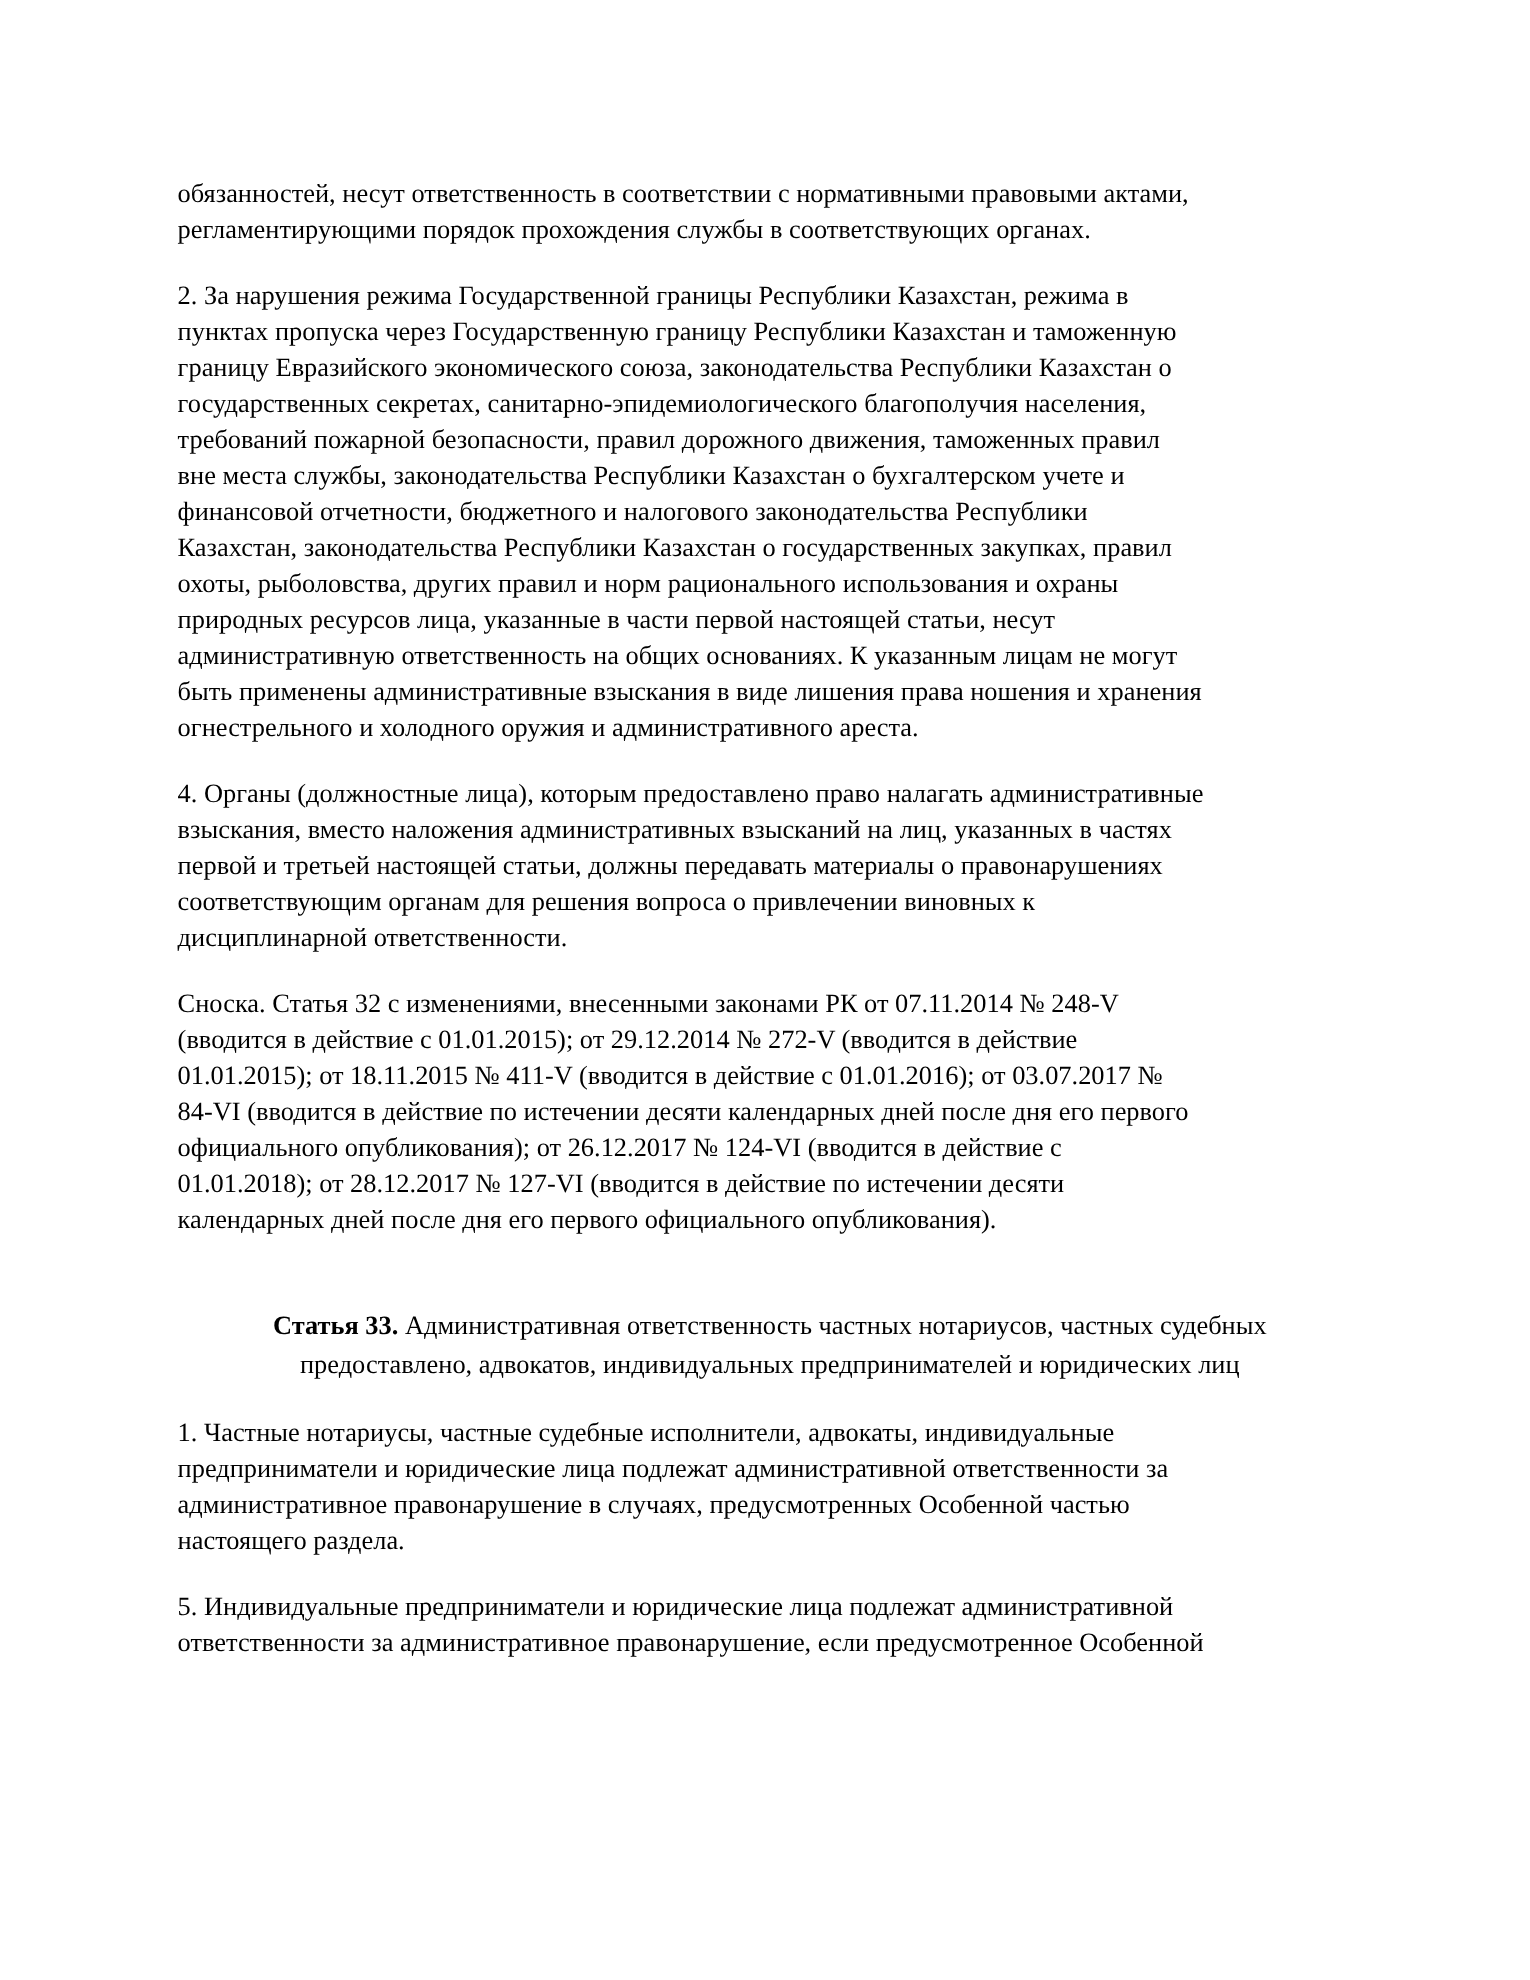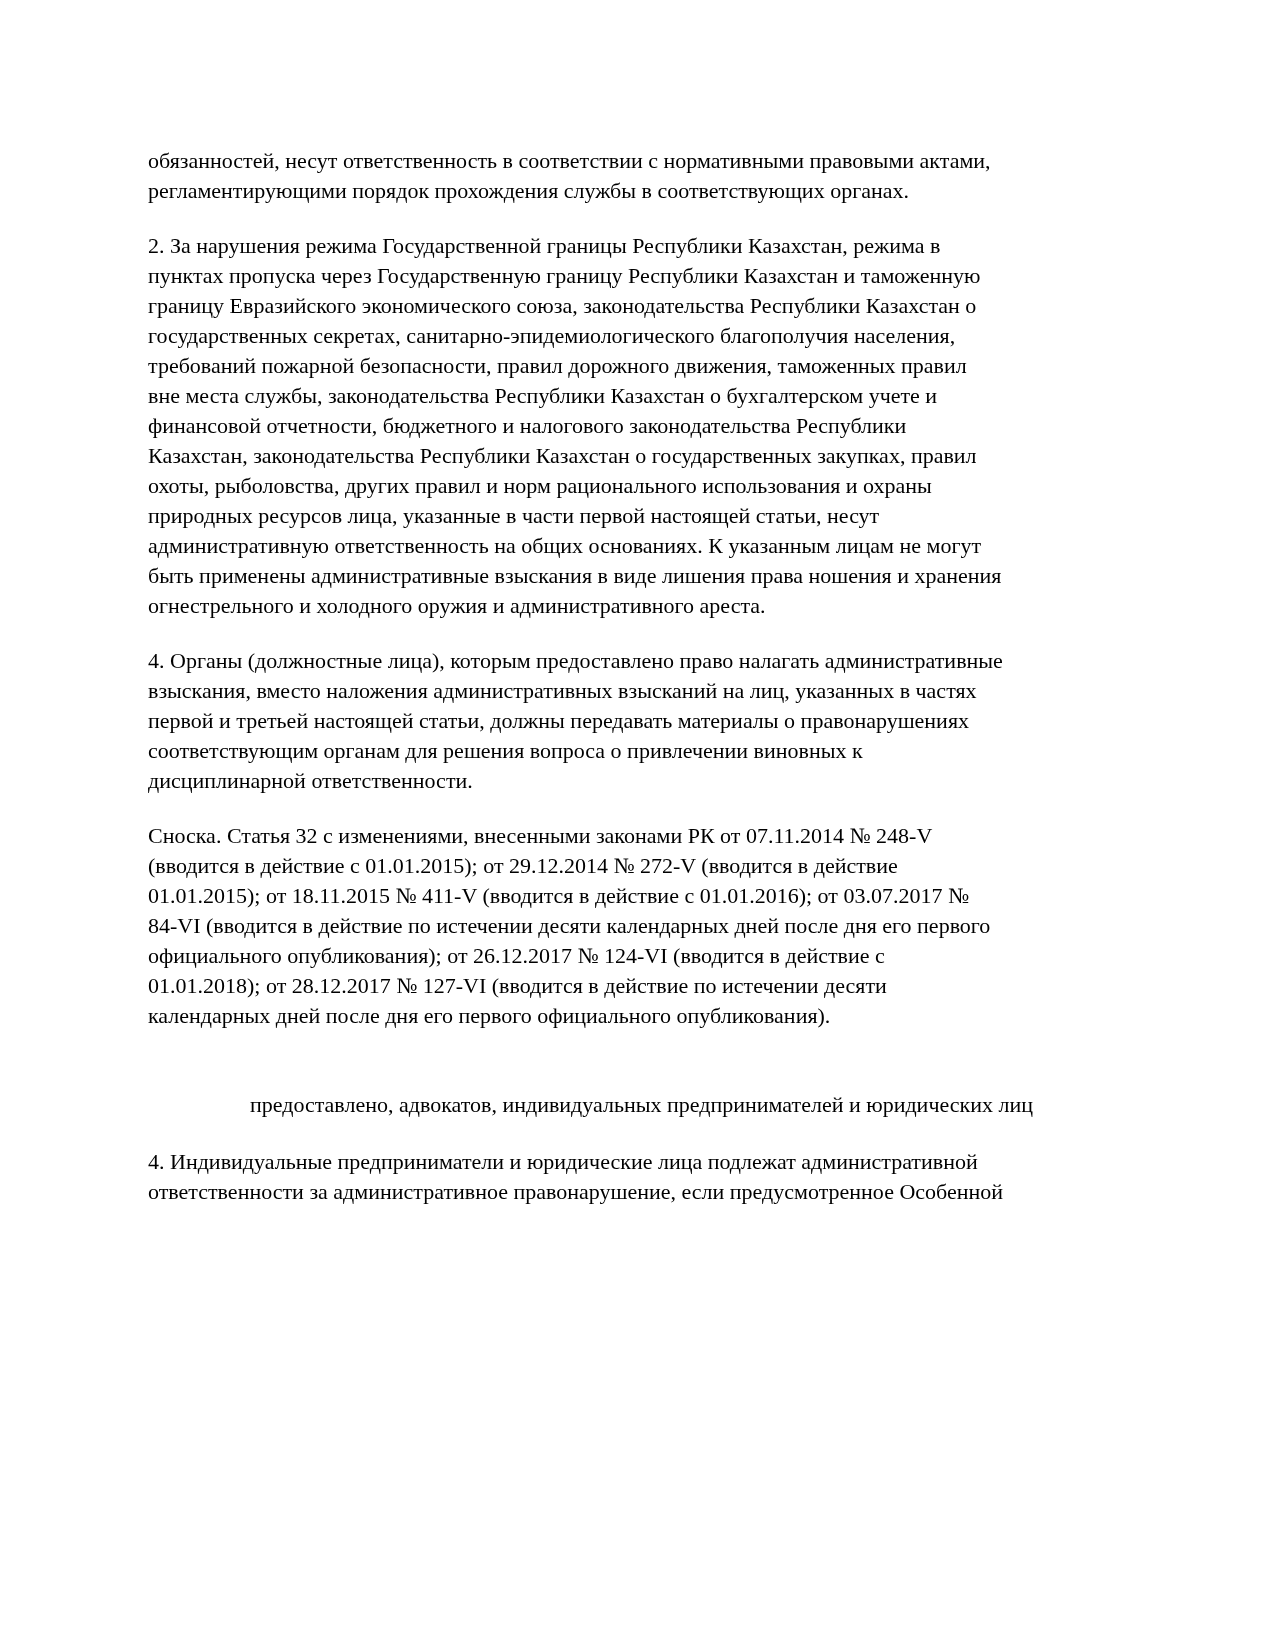--- a/index.html
+++ b/index.html
@@ -69,20 +69,25 @@
 
   <p class="body-par">Сноска. Статья 32 с изменениями, внесенными законами РК от 07.11.2014 № 248-V
 (вводится в действие с 01.01.2015); от 29.12.2014 № 272-V (вводится в действие
 01.01.2015); от 18.11.2015 № 411-V (вводится в действие с 01.01.2016); от 03.07.2017 №
 84-VI (вводится в действие по истечении десяти календарных дней после дня его первого
 официального опубликования); от 26.12.2017 № 124-VI (вводится в действие с
 01.01.2018); от 28.12.2017 № 127-VI (вводится в действие по истечении десяти
 календарных дней после дня его первого официального опубликования).</p>
 
   <div class="article-heading">
+    <span class="h-line"><span class="bold">Статья 33.</span> <span>Административная ответственность частных нотариусов, частных судебных</span></span>
     <span class="h-line">предоставлено, адвокатов, индивидуальных предпринимателей и юридических лиц</span>
   </div>
 
+  <p class="body-par">1. Частные нотариусы, частные судебные исполнители, адвокаты, индивидуальные
+предприниматели и юридические лица подлежат административной ответственности за
+административное правонарушение в случаях, предусмотренных Особенной частью
+настоящего раздела.</p>
 
-  <p class="body-par">4. Индивидуальные предприниматели и юридические лица подлежат административной
+  <p class="body-par">5. Индивидуальные предприниматели и юридические лица подлежат административной
 ответственности за административное правонарушение, если предусмотренное Особенной</p>
 
 </div>
 
 </body></html>

